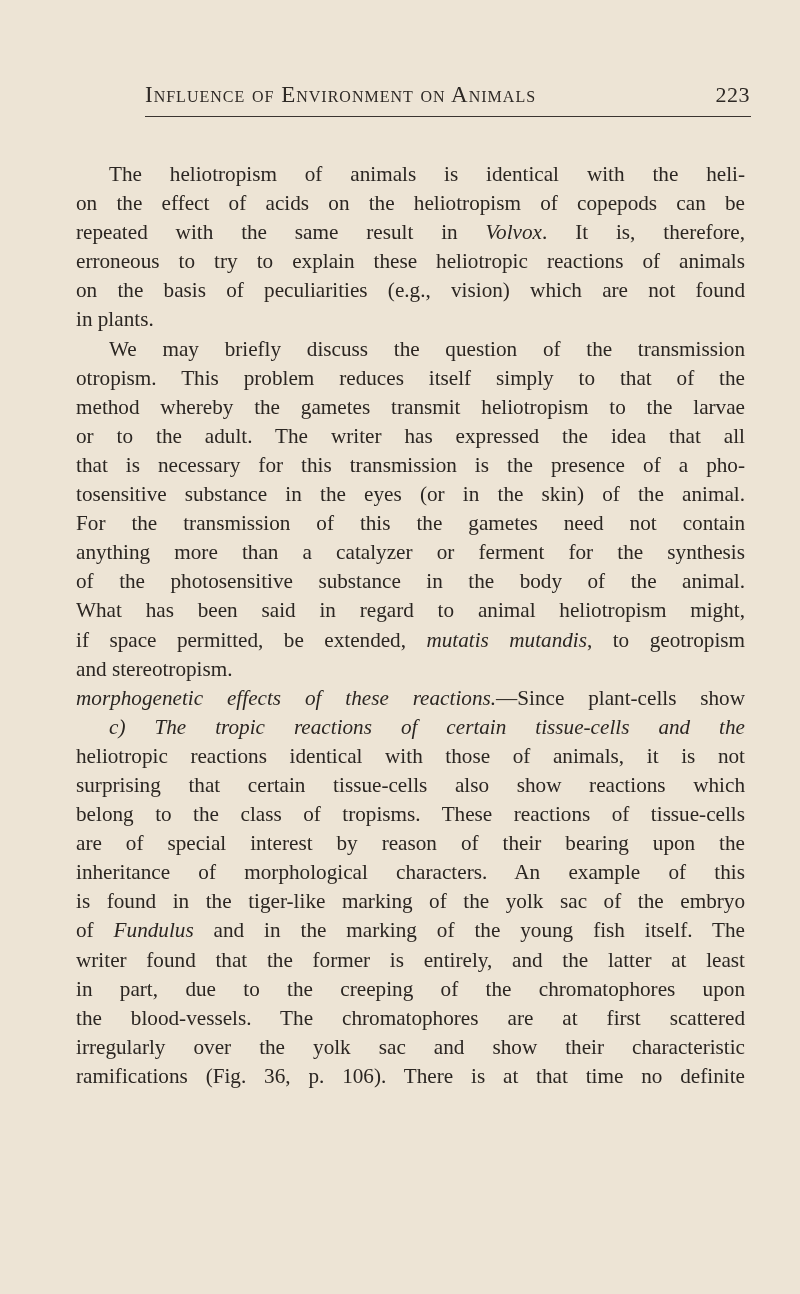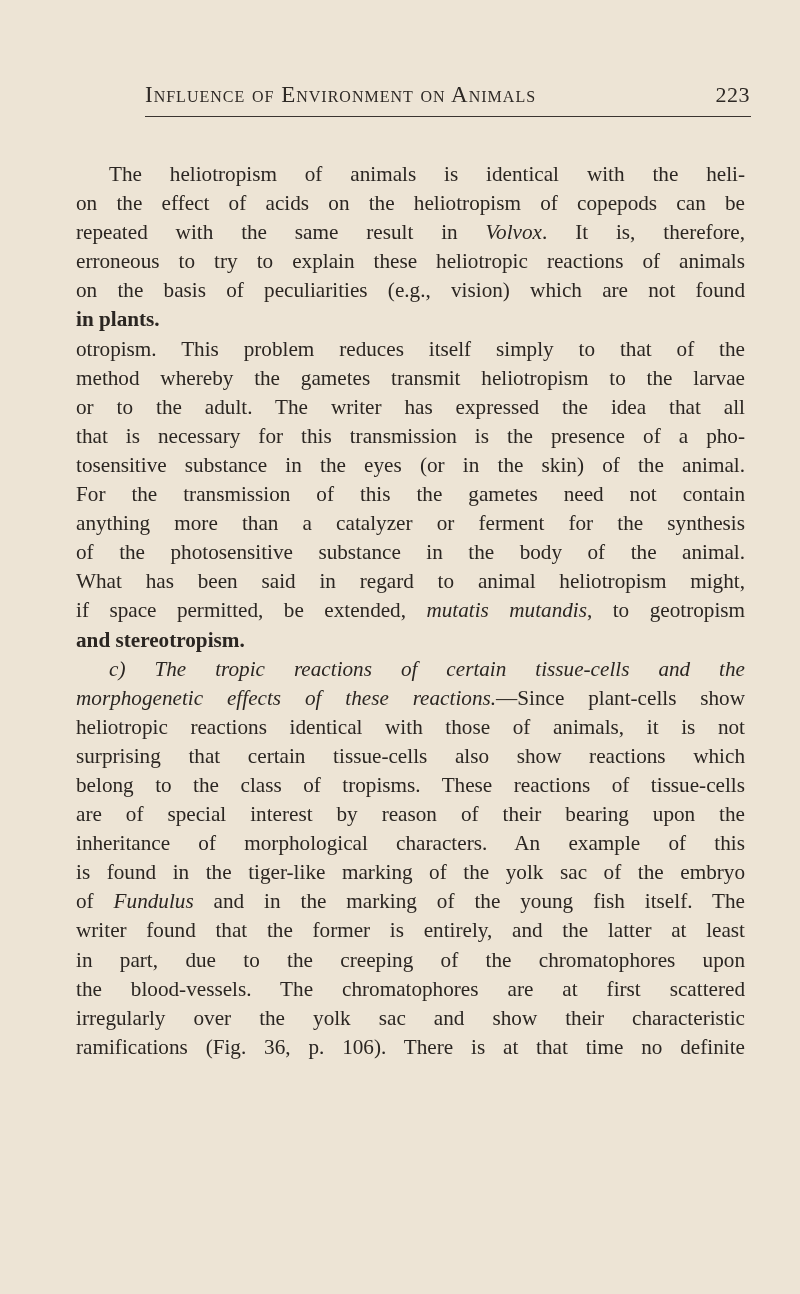--- a/index.html
+++ b/index.html
@@ -60,21 +60,20 @@
     }
     .line {
       display: block;
       height: 29.1px;
       white-space: nowrap;
       text-align: justify;
       text-align-last: justify;
     }
     .line.last {
       text-align-last: left;
-      font-weight: bold;
     }
     .line.indent {
       padding-left: 33px;
     }
     em { font-style: italic; }
   </style>
 </head>
 <body>
 
 <div class="page">
@@ -84,33 +83,34 @@
   </div>
   <div class="head-rule"></div>
 
   <div class="body-text" id="body-text">
       <span class="line indent"><span>The heliotropism of animals is identical with the heli-</span></span>
       <span class="line"><span>on the effect of acids on the heliotropism of copepods can be</span></span>
       <span class="line"><span>repeated with the same result in </span><em>Volvox</em><span>.  It is, therefore,</span></span>
       <span class="line"><span>erroneous to try to explain these heliotropic reactions of animals</span></span>
       <span class="line"><span>on the basis of peculiarities (e.g., vision) which are not found</span></span>
       <span class="line last"><span>in plants.</span></span>
+      <span class="line indent"><span>We may briefly discuss the question of the transmission</span></span>
       <span class="line"><span>otropism.  This problem reduces itself simply to that of the</span></span>
       <span class="line"><span>method whereby the gametes transmit heliotropism to the larvae</span></span>
       <span class="line"><span>or to the adult.  The writer has expressed the idea that all</span></span>
       <span class="line"><span>that is necessary for this transmission is the presence of a pho-</span></span>
       <span class="line"><span>tosensitive substance in the eyes (or in the skin) of the animal.</span></span>
       <span class="line"><span>For the transmission of this the gametes need not contain</span></span>
       <span class="line"><span>anything more than a catalyzer or ferment for the synthesis</span></span>
       <span class="line"><span>of the photosensitive substance in the body of the animal.</span></span>
       <span class="line"><span>What has been said in regard to animal heliotropism might,</span></span>
       <span class="line"><span>if space permitted, be extended, </span><em>mutatis mutandis</em><span>, to geotropism</span></span>
       <span class="line last"><span>and stereotropism.</span></span>
+      <span class="line"><em>morphogenetic effects of these reactions.</em><span>—Since plant-cells show</span></span>
       <span class="line indent"><span style="font-style: italic;">c) </span><em>The tropic reactions of certain tissue-cells and the</em></span>
-      <span class="line"><em>morphogenetic effects of these reactions.</em><span>—Since plant-cells show</span></span>
       <span class="line"><span>heliotropic reactions identical with those of animals, it is not</span></span>
       <span class="line"><span>surprising that certain tissue-cells also show reactions which</span></span>
       <span class="line"><span>belong to the class of tropisms.  These reactions of tissue-cells</span></span>
       <span class="line"><span>are of special interest by reason of their bearing upon the</span></span>
       <span class="line"><span>inheritance of morphological characters.  An example of this</span></span>
       <span class="line"><span>is found in the tiger-like marking of the yolk sac of the embryo</span></span>
       <span class="line"><span>of </span><em>Fundulus</em><span> and in the marking of the young fish itself.  The</span></span>
       <span class="line"><span>writer found that the former is entirely, and the latter at least</span></span>
       <span class="line"><span>in part, due to the creeping of the chromatophores upon</span></span>
       <span class="line"><span>the blood-vessels.  The chromatophores are at first scattered</span></span>

